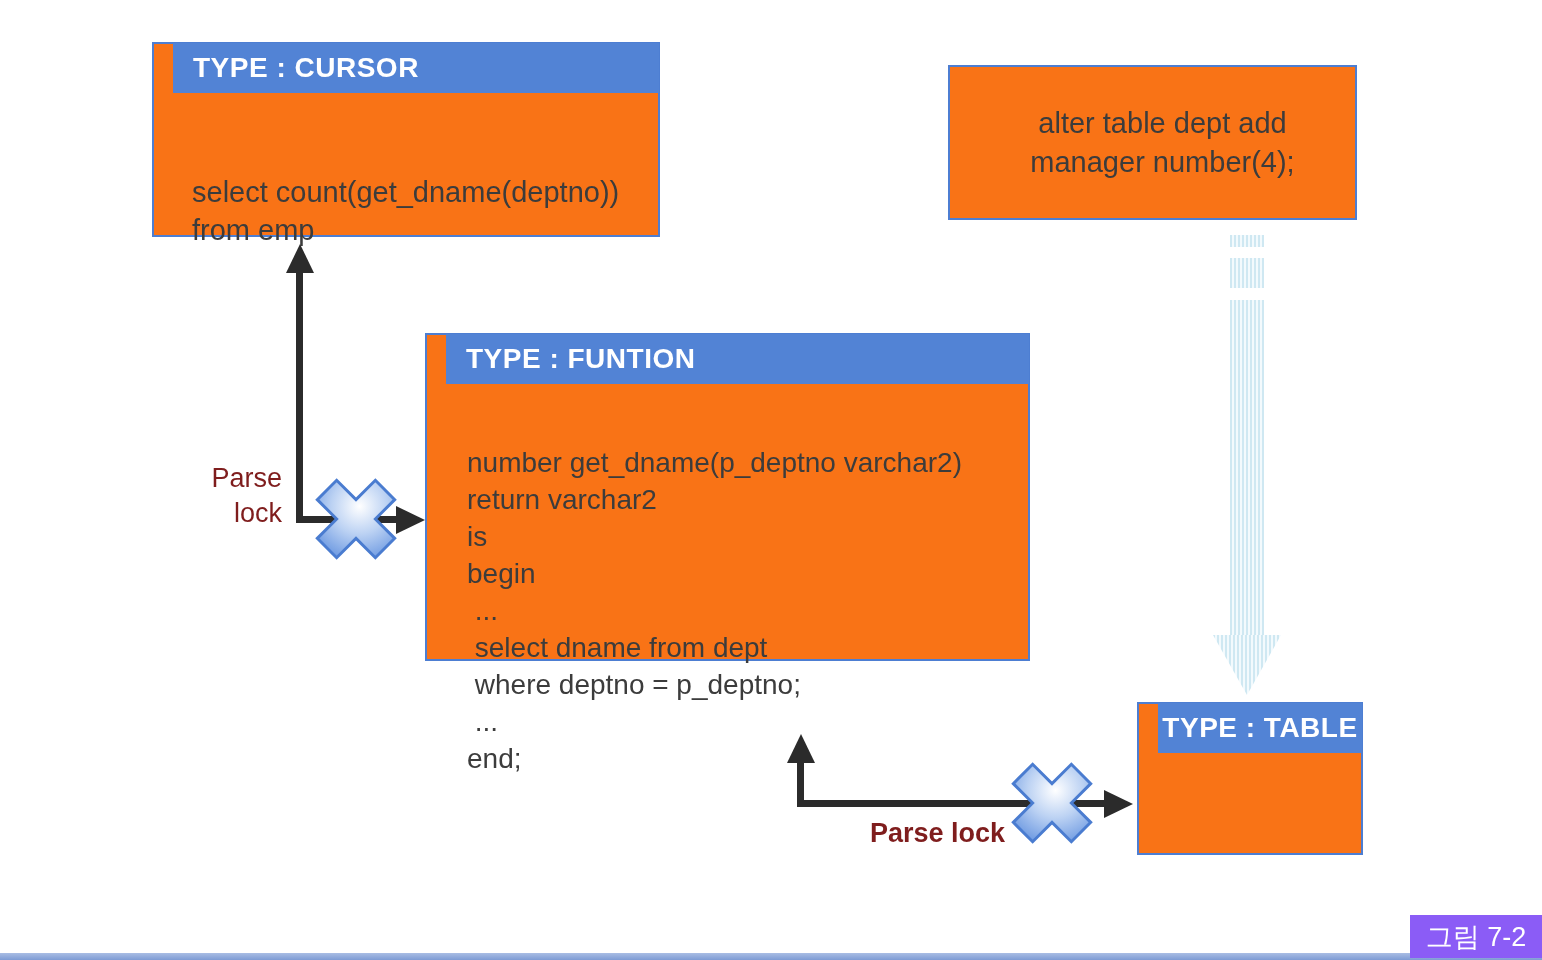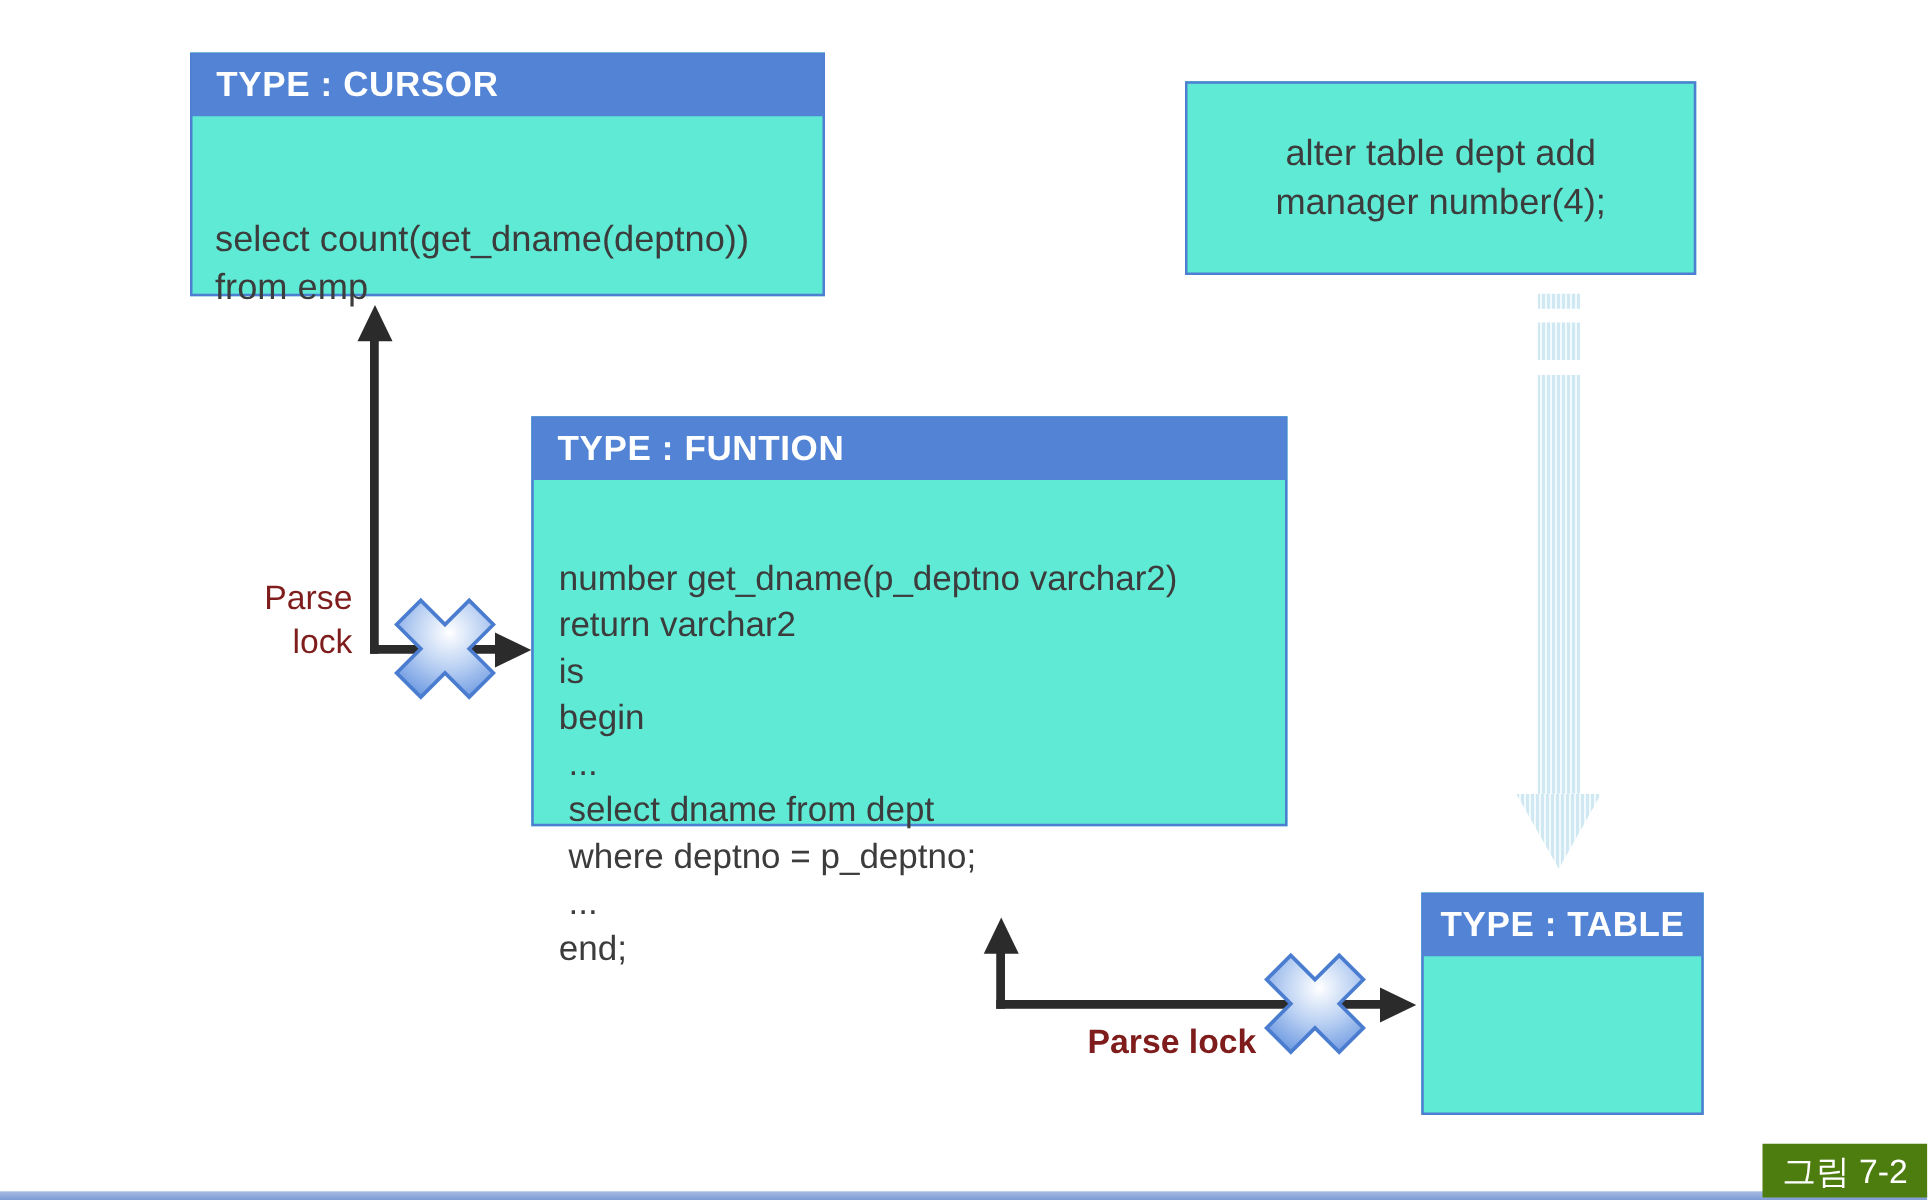--- a/index.html
+++ b/index.html
@@ -1,20 +1,20 @@
 <!DOCTYPE html>
 <html><head>
 <meta charset="utf-8">
 <style>
   html,body{margin:0;padding:0;background:#ffffff;}
   #stage{
     position:relative;width:1542px;height:960px;background:#ffffff;overflow:hidden;
     font-family:"Liberation Sans","DejaVu Sans",sans-serif;color:#3c3c3c;
   }
-  .box{position:absolute;background:#5eead4;border:2px solid #4d7ed2;box-sizing:border-box;}
+  .box{position:absolute;background:#f97316;border:2px solid #4d7ed2;box-sizing:border-box;padding-left:20px;}
   .box-header{
     background:#5283d5;color:#ffffff;font-weight:bold;font-size:28px;
     height:50px;line-height:50px;padding-left:20px;letter-spacing:.5px;
     margin:-1px -1px 0 -1px;
   }
   .box-header.centered{padding-left:0;text-align:center;}
   .box-body{white-space:pre;font-size:28px;line-height:37px;color:#3c3c3c;margin-top:48px;}
   .cursor-body{padding:32px 0 0 18px;font-size:29px;line-height:38px;}
   .funtion-body{padding:12px 0 0 20px;}
   .alter-body{display:flex;align-items:center;justify-content:center;height:100%;
@@ -34,21 +34,21 @@
   .dotted-arrow{position:absolute;left:1213px;top:235px;width:68px;height:460px;}
   .stripes{background:repeating-linear-gradient(90deg,#cfe8f2 0 2px,#f3fafd 2px 4px);}
   .da-dash1{position:absolute;left:17px;top:0;width:34px;height:12px;}
   .da-dash2{position:absolute;left:17px;top:23px;width:34px;height:30px;}
   .da-shaft{position:absolute;left:17px;top:65px;width:34px;height:335px;}
   .da-head{position:absolute;left:0;top:400px;width:68px;height:60px;
     clip-path:polygon(0 0,100% 0,50% 100%);}
   .bottom-bar{position:absolute;left:0;top:953px;width:1542px;height:7px;
     background:linear-gradient(180deg,#a9bde4,#7e9bd4);}
   .figure-badge{position:absolute;left:1410px;top:915px;width:132px;height:43px;
-    background:#4d7c0f;color:#ffffff;font-size:27px;display:flex;
+    background:#8b5cf6;color:#ffffff;font-size:27px;display:flex;
     align-items:center;justify-content:center;white-space:pre;}
 </style>
 </head>
 <body>
 
 <div id="stage">
 
   <svg width="0" height="0" style="position:absolute">
     <defs>
       <radialGradient id="xgrad" cx="42%" cy="36%" r="75%">
@@ -76,21 +76,21 @@
  where deptno = p_deptno;
  ...
 end;</div>
   </div>
 
   <div class="box" style="left:948px;top:65px;width:409px;height:155px;">
     <div class="alter-body">alter table dept add
 manager number(4);</div>
   </div>
 
-  <div class="box" style="left:1137px;top:702px;width:226px;height:178px;margin-top:12px;">
+  <div class="box" style="left:1137px;top:702px;width:226px;height:153px;">
     <div class="box-header centered">TYPE : TABLE</div>
   </div>
 
   <div class="arrowhead-up" style="left:286px;top:244px;"></div>
   <div class="vline" style="left:296px;top:268px;width:7px;height:255px;"></div>
   <div class="hline" style="left:296px;top:516px;width:106px;height:7px;"></div>
   <div class="arrowhead-right" style="left:396px;top:506px;"></div>
   <svg class="x-icon" style="left:312px;top:475px;" viewBox="0 0 90 90">
     <polygon points="31,3 59,3 59,31 87,31 87,59 59,59 59,87 31,87 31,59 3,59 3,31 31,31" transform="rotate(45 45 45)" fill="url(#xgrad)" stroke="#4a7cd0" stroke-width="3"></polygon>
   </svg>

